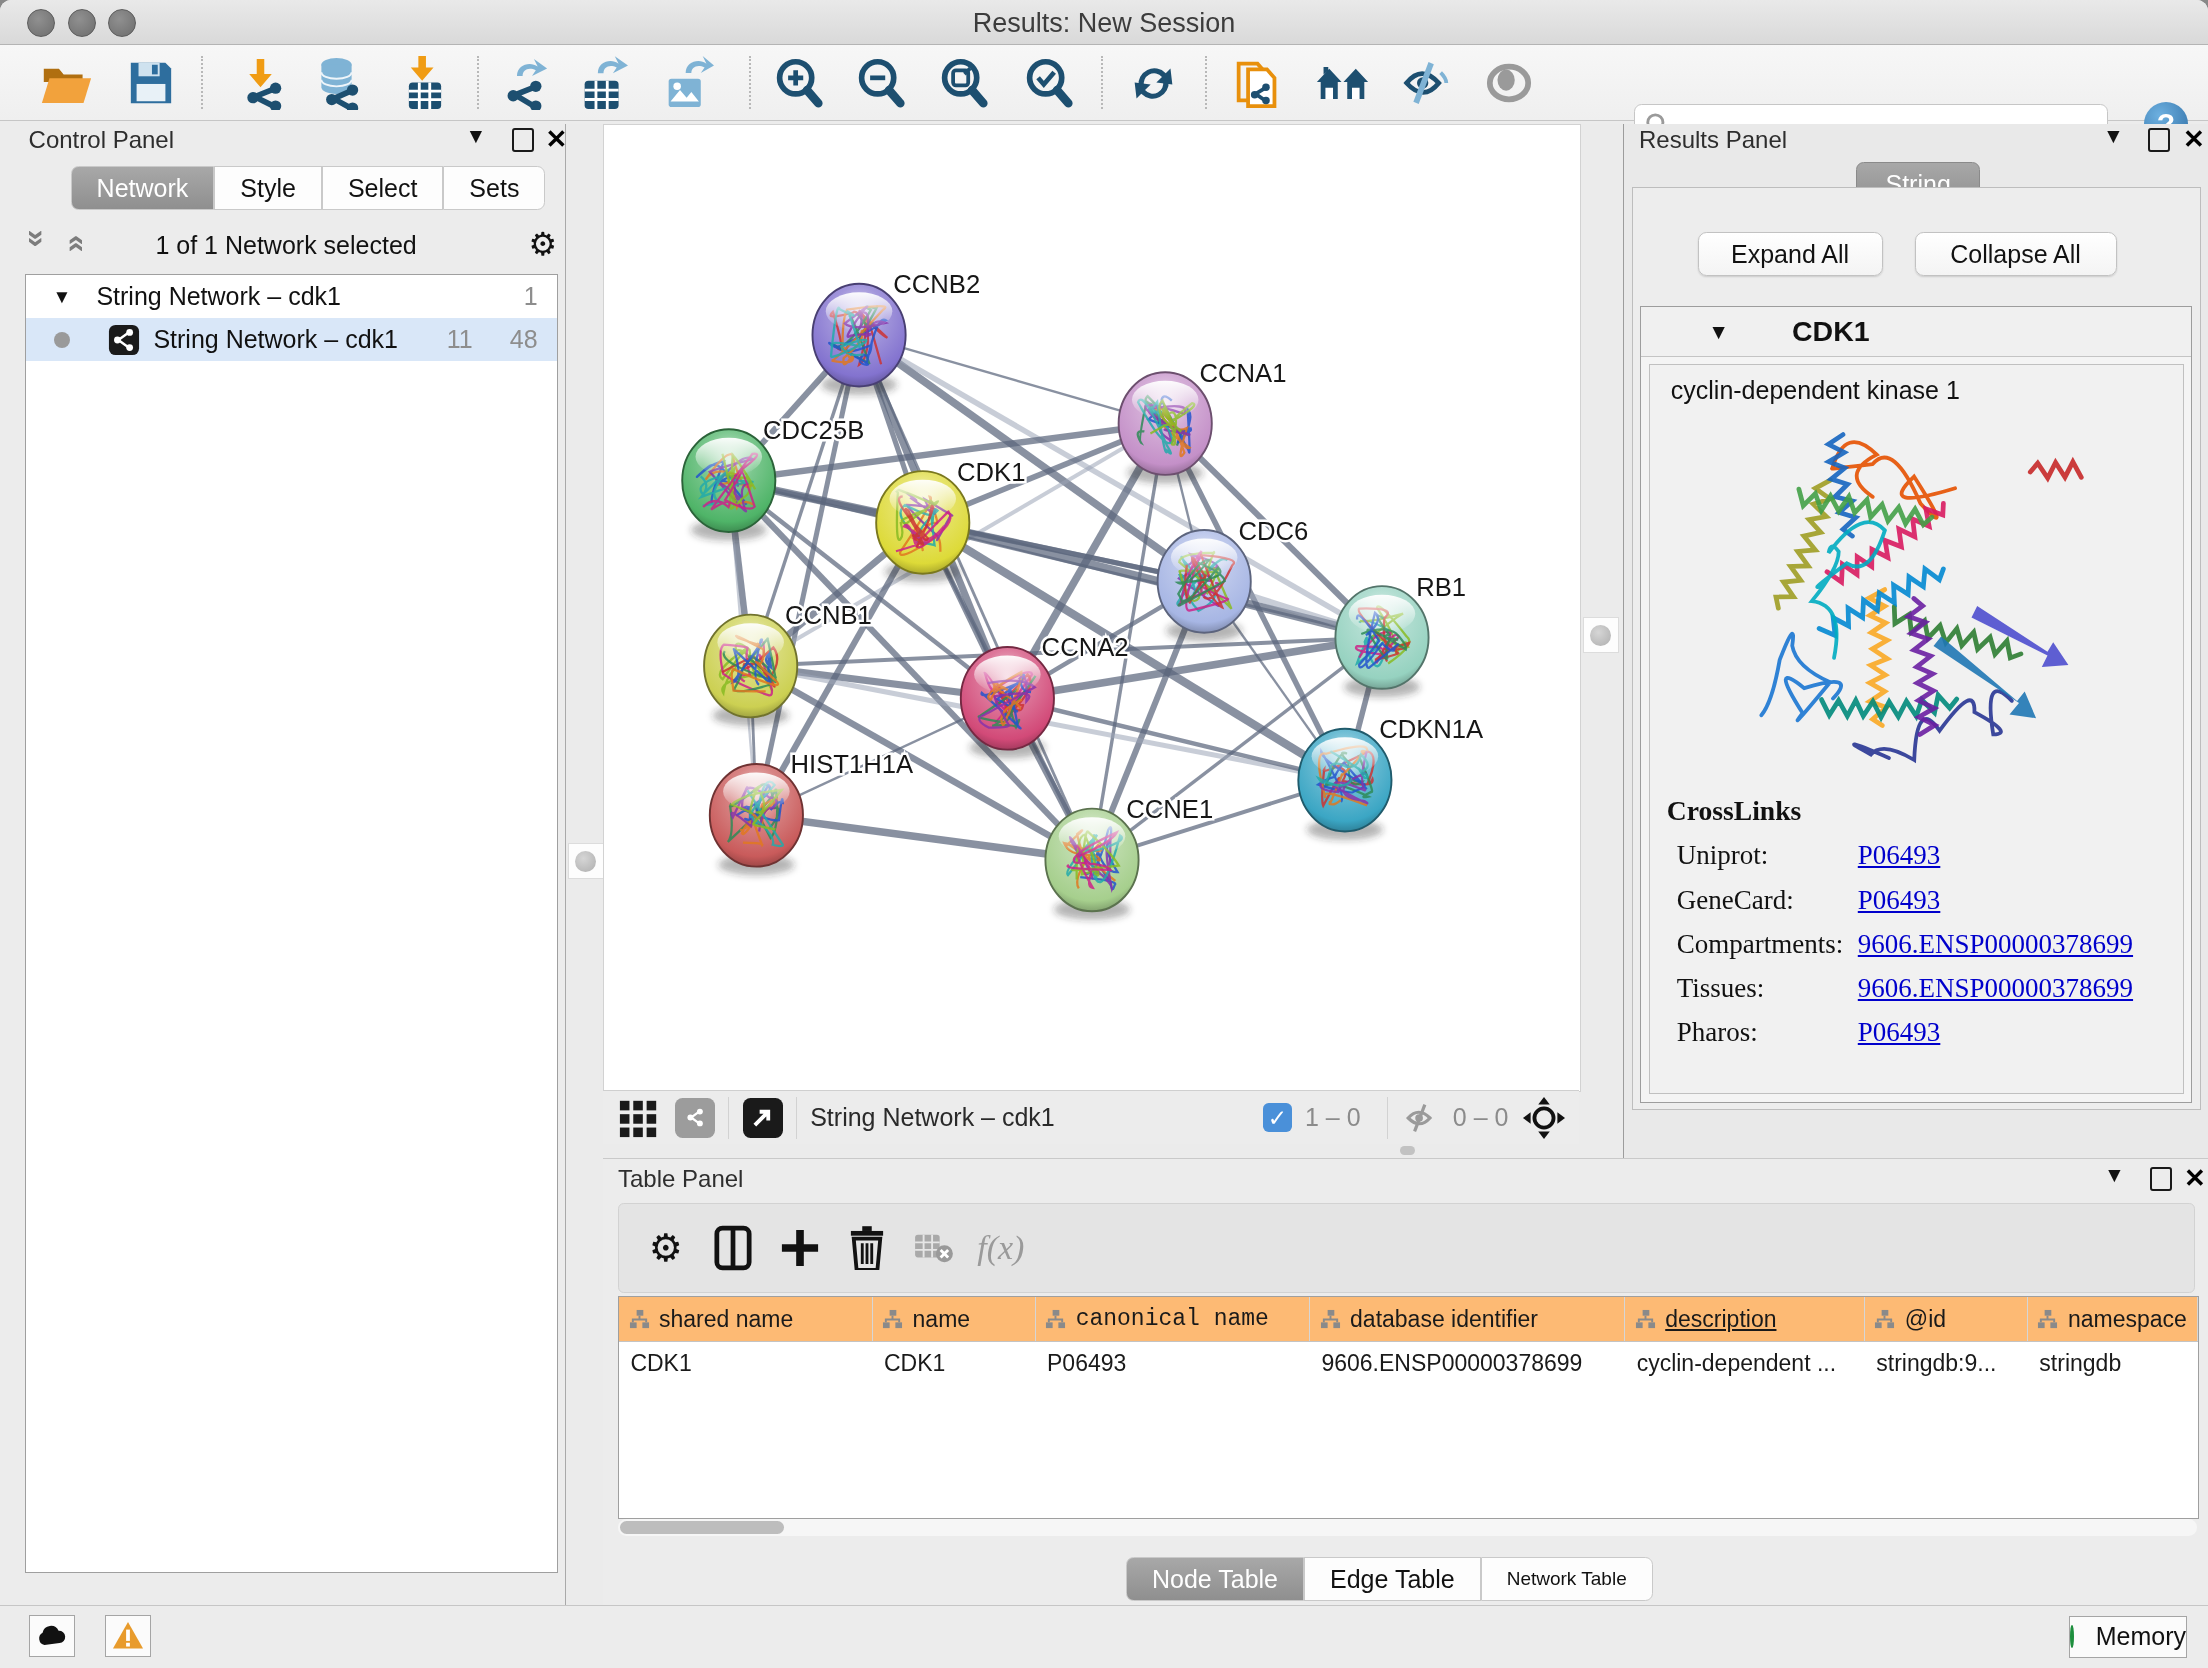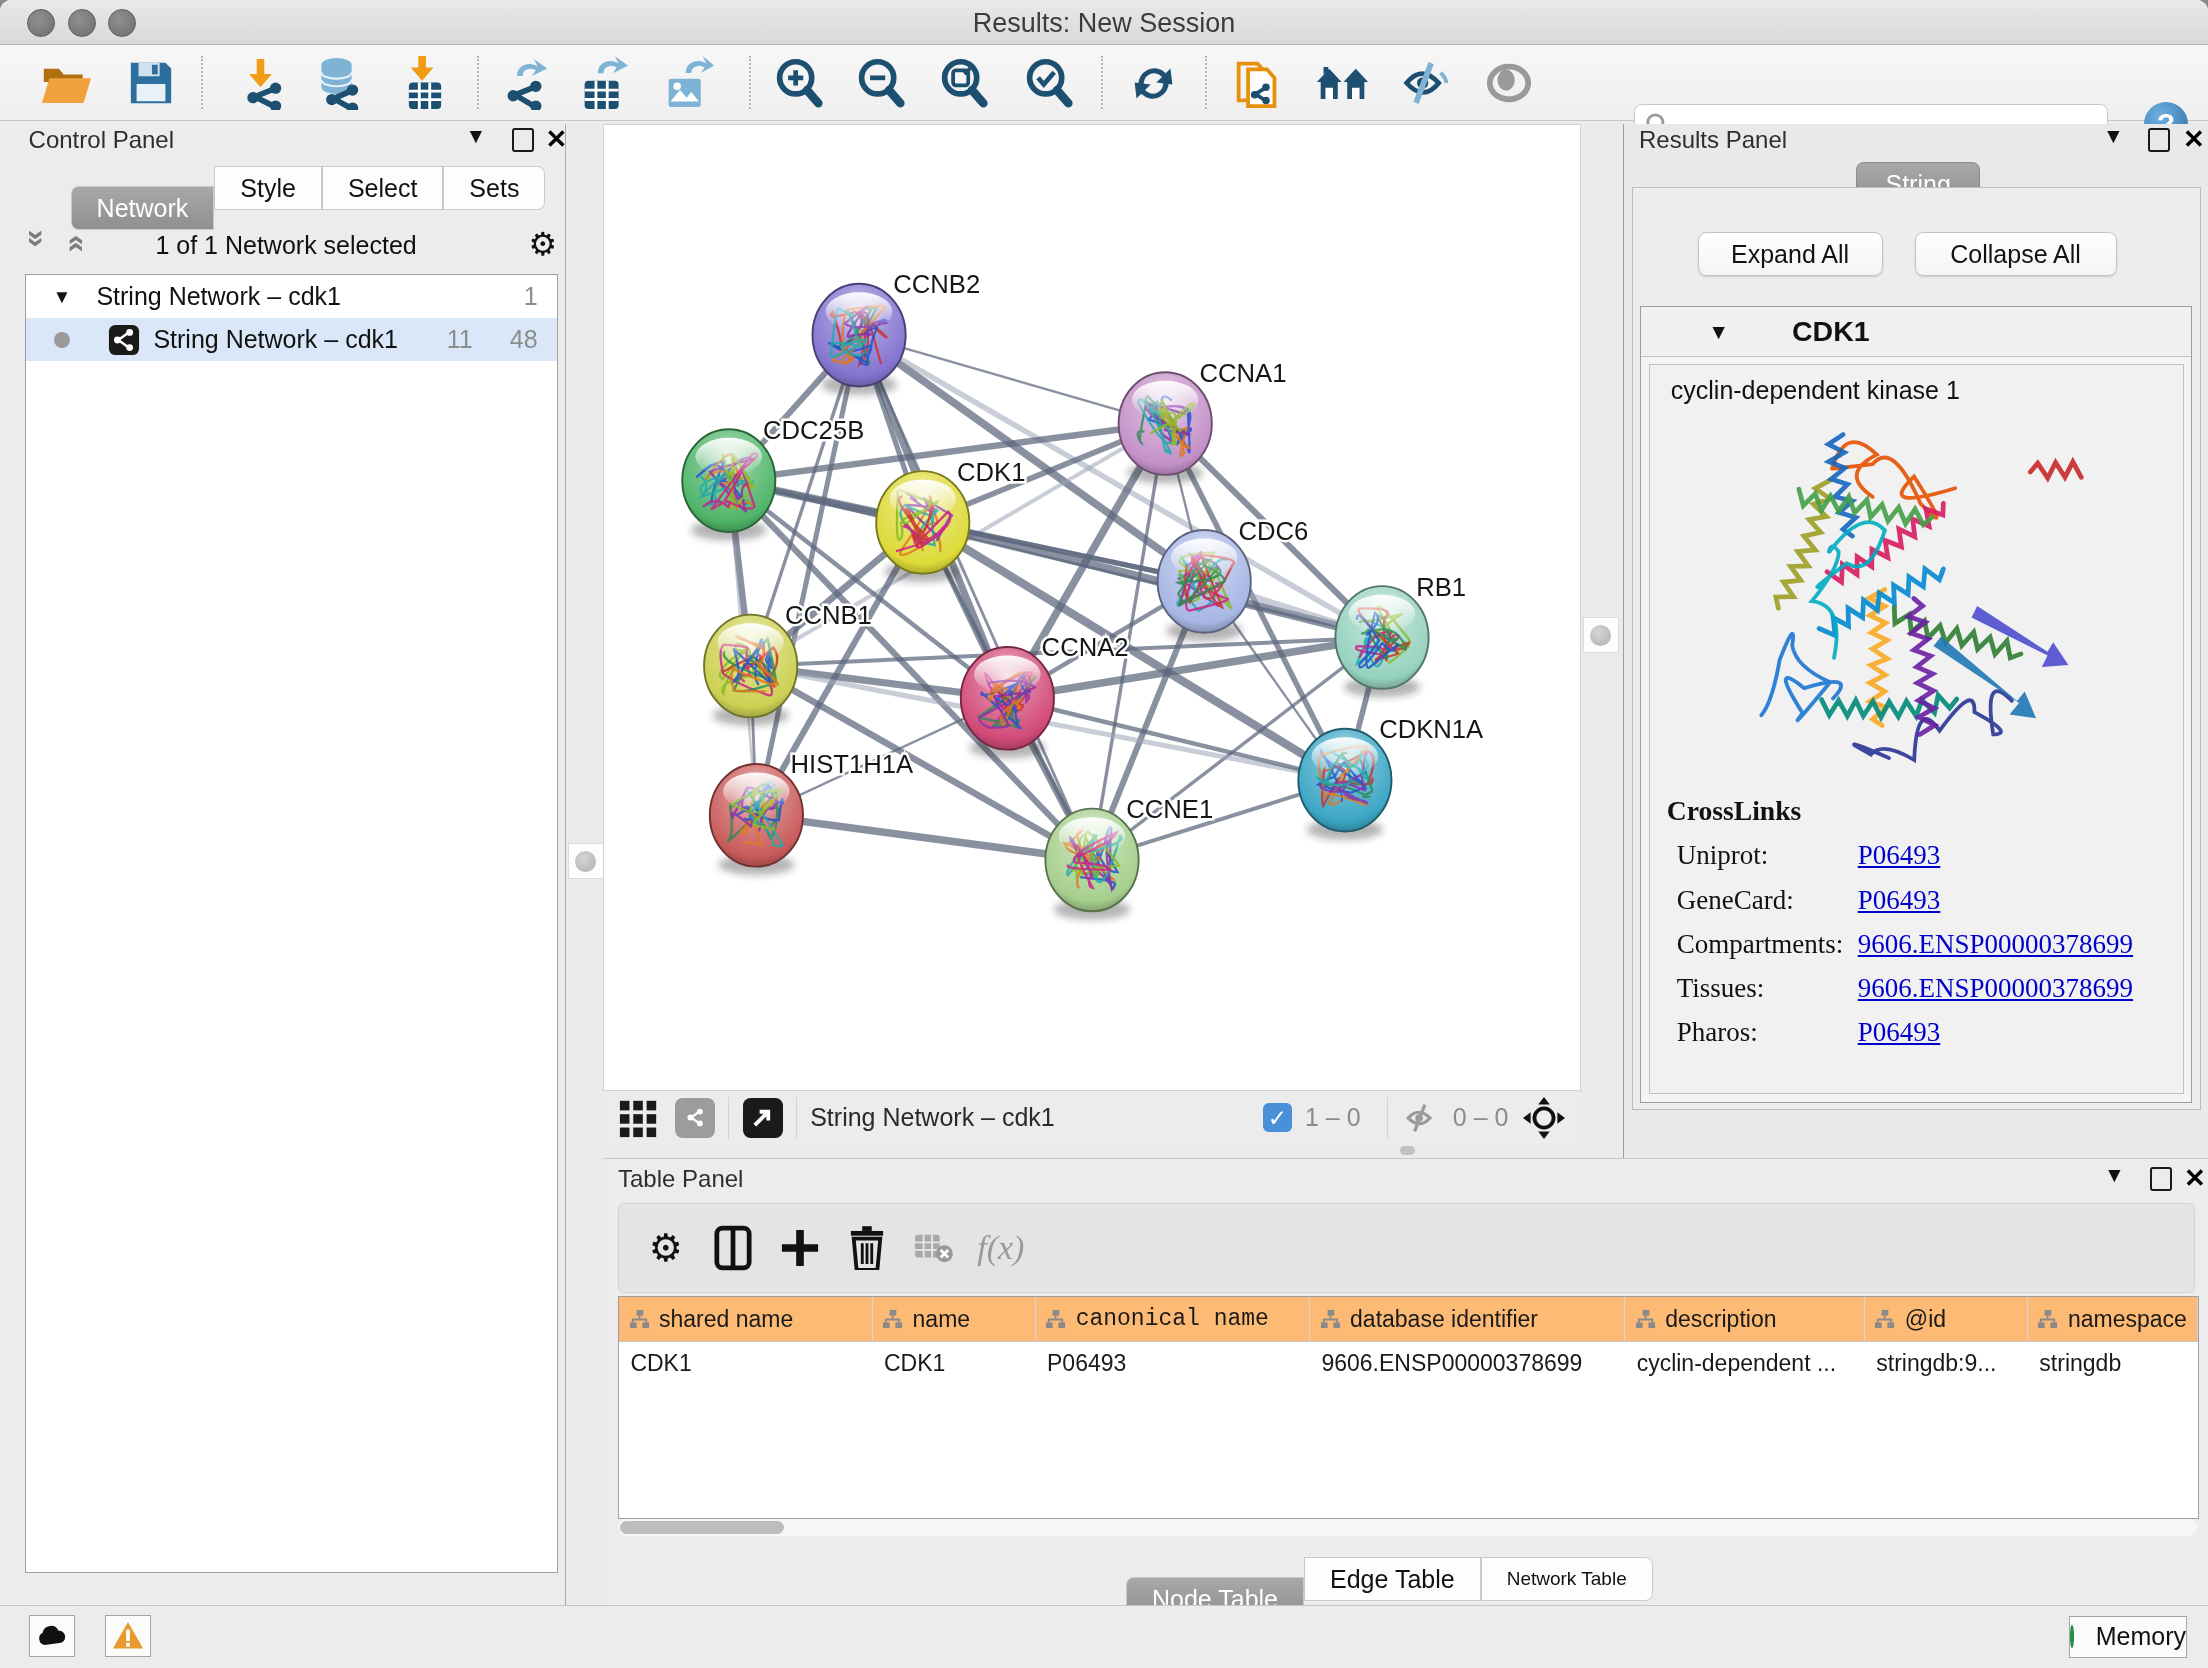--- a/index.html
+++ b/index.html
@@ -17,21 +17,21 @@
   .help-btn{position:absolute;left:2144px;top:57px;width:44px;height:44px;border-radius:50%;background:radial-gradient(circle at 35% 30%,#6db0e0,#2e6da4);display:flex;align-items:center;justify-content:center;color:#fff;font-size:30px;font-weight:bold;}
   
   .ptitle{font-size:24px;color:#2e2e2e;}
   .sq{display:inline-block;width:18px;height:20px;border:2.9px solid #1a1a1a;border-radius:2.9px;}
   
   .control-panel{position:absolute;left:7.6px;top:124px;width:557px;height:1472px;background:#ececec;}
   .tabbar{position:absolute;display:flex;}
   .tab{height:42px;line-height:42px;padding:0 25px;font-size:25px;background:#fdfdfd;border:1px solid #c9c9c9;color:#111;}
   .tab.first{border-radius:7.6px 0 0 7.6px;}
   .tab.last{border-radius:0 7.6px 7.6px 0;}
-  .tab.active{background:linear-gradient(#a8a8a8,#8f8f8f);color:#fff;margin-top:20px;}
+  .tab.active{background:linear-gradient(#a8a8a8,#8f8f8f);color:#fff;}
   .chev{font-size:32px;font-weight:bold;color:#7c7c7c;display:inline-block;line-height:19px;}
   .gear{font-family:"DejaVu Sans",sans-serif;color:#111;}
   .treebox{position:absolute;left:17px;top:150px;width:531px;height:1297px;background:#fff;border:1.9px solid #9f9f9f;}
   .trow{position:relative;height:43px;display:flex;align-items:center;font-size:25px;color:#111;}
   .trow .cnt{position:absolute;color:#8d8d8d;}
   .rowsel{background:#d9e7f8;}
   .graydot{width:16px;height:16px;border-radius:50%;background:#9a9a9a;}
   
   .vsplit{position:absolute;background:#ebebeb;}
   .handle{position:absolute;width:34px;height:34px;background:#fdfdfd;border:1px solid #dcdcdc;display:flex;align-items:center;justify-content:center;}
@@ -812,21 +812,21 @@
           </div>
           <div class="dt-hcell" style="width: 317px;">
             <svg width="21" height="21" viewBox="0 0 22 22">
               <rect x="8" y="1" width="7" height="6" fill="#8a8a8a"></rect>
               <rect x="1" y="14" width="7" height="6" fill="#8a8a8a"></rect>
               <rect x="14" y="14" width="7" height="6" fill="#8a8a8a"></rect>
               <path d="M11 7 v4 M4 14 v-3 h14 v3" stroke="#8a8a8a" stroke-width="2" fill="none"></path>
             </svg>
             <span>database identifier</span>
           </div>
-          <div class="dt-hcell" style="width: 241px;">
+          <div class="dt-hcell" style="width: 241px; text-decoration: underline;">
             <svg width="21" height="21" viewBox="0 0 22 22">
               <rect x="8" y="1" width="7" height="6" fill="#8a8a8a"></rect>
               <rect x="1" y="14" width="7" height="6" fill="#8a8a8a"></rect>
               <rect x="14" y="14" width="7" height="6" fill="#8a8a8a"></rect>
               <path d="M11 7 v4 M4 14 v-3 h14 v3" stroke="#8a8a8a" stroke-width="2" fill="none"></path>
             </svg>
             <span>description</span>
           </div>
           <div class="dt-hcell" style="width: 164px;">
             <svg width="21" height="21" viewBox="0 0 22 22">

